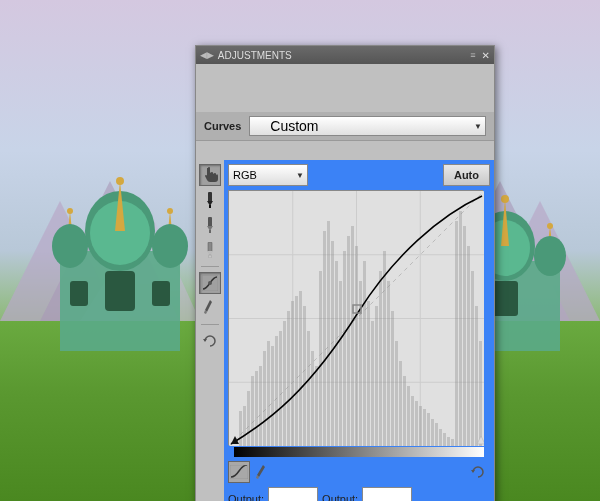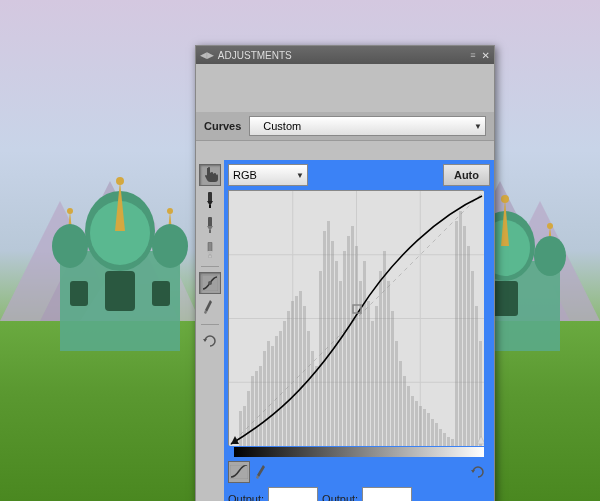--- a/index.html
+++ b/index.html
@@ -119,22 +119,22 @@
       color: #222;
     }
     .dropdown-wrapper {
       position: relative;
       flex: 1;
     }
     .dropdown-wrapper select {
       width: 100%;
       height: 20px;
       border: 1px solid #888;
-      font-size: 11px;
-      padding: 0 13px;
+      font-size: 14px;
+      padding: 0 20px;
       background: linear-gradient(180deg, #fff 0%, #e0e0e0 100%);
       appearance: none;
       -webkit-appearance: none;
     }
     .dropdown-arrow {
       position: absolute;
       right: 4px;
       top: 50%;
       transform: translateY(-50%);
       font-size: 8px;

